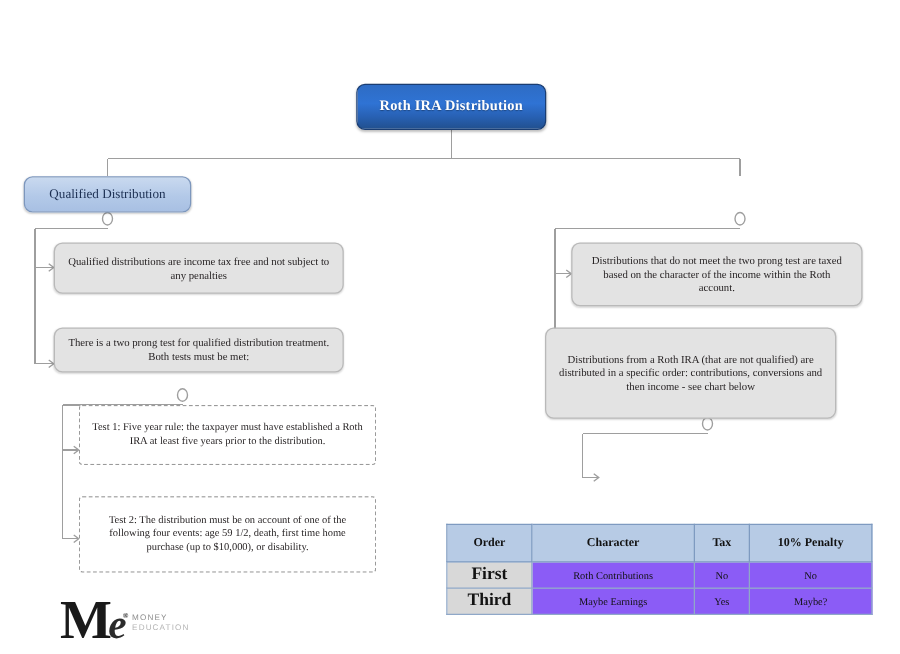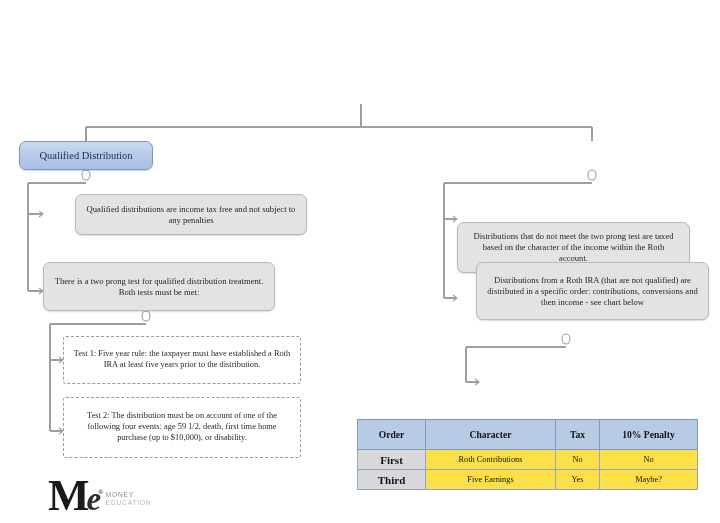--- a/index.html
+++ b/index.html
@@ -100,28 +100,28 @@
     color: #121212;
   }
   #order-table thead th {
     background: #b7cbe5;
     font-weight: bold;
     font-size: 9.6px;
     height: 25px;
     border-color: #7e9ac0;
   }
   #order-table tbody td {
-    background: #fde047;
+    background: #8b5cf6;
     font-size: 8.3px;
     height: 15px;
   }
   #order-table tbody td.order-cell {
     background: #d8d8d8;
     font-weight: bold;
-    font-size: 11px;
+    font-size: 14px;
   }
   .col-order  { width: 68px; }
   .col-char   { width: 130px; }
   .col-tax    { width: 44px; }
   .col-pen    { width: 98px; }
 
   
   #logo {
     position: absolute;
     left: 48px;
@@ -211,47 +211,50 @@
       <path d="M39,211 L43,214 L39,217"></path>
       <path d="M39,288 L43,291 L39,294"></path>
       <path d="M59,357 L63,360 L59,363"></path>
       <path d="M59,428 L63,431 L59,434"></path>
       <path d="M453,216 L457,219 L453,222"></path>
       <path d="M453,295 L457,298 L453,301"></path>
       <path d="M475,379 L479,382 L475,385"></path>
     </g>
   </svg>
 
+  <div class="node node-root" style="left:285px; top:67px; width:152px; height:37px;">
+    <span class="node-txt">Roth IRA Distribution</span>
+  </div>
 
   <div class="node node-level1" style="left:19px; top:141px; width:134px; height:29px;">
     <span class="node-txt">Qualified Distribution</span>
   </div>
 
 
-  <div class="node node-gray" style="left:43px; top:194px; width:232px; height:41px;margin-left:32px;">
+  <div class="node node-gray" style="left:43px; top:194px; width:232px; height:41px;">
     <span class="node-txt">Qualified distributions are income tax free and not subject to any penalties</span>
   </div>
 
-  <div class="node node-gray" style="left:43px; top:262px; width:232px; height:49px;">
+  <div class="node node-gray" style="left:43px; top:262px; width:232px; height:36px;">
     <span class="node-txt">There is a two prong test for qualified distribution treatment.  Both tests must be met:</span>
   </div>
 
-  <div class="node node-dashed" style="left:63px; top:336px; width:238px; height:48px;">
+  <div class="node node-dashed" style="left:63px; top:324px; width:238px; height:48px;">
     <span class="node-txt">Test 1: Five year rule:  the taxpayer must have established a Roth IRA at least five years prior to the distribution.</span>
   </div>
 
   <div class="node node-dashed" style="left:63px; top:397px; width:238px; height:61px;justify-content:center;">
     <span class="node-txt">Test 2: The distribution must be on account of one of the following four events:  age 59 1/2, death, first time home purchase (up to $10,000), or disability.</span>
   </div>
 
-  <div class="node node-gray" style="left:457px; top:194px; width:233px; height:51px;margin-top:28px;">
+  <div class="node node-gray" style="left:457px; top:194px; width:233px; height:51px;">
     <span class="node-txt">Distributions that do not meet the two prong test are taxed based on the character of the income within the Roth account.</span>
   </div>
 
-  <div class="node node-gray" style="left:476px; top:262px; width:233px; height:58px;">
+  <div class="node node-gray" style="left:436px; top:262px; width:233px; height:73px;">
     <span class="node-txt">Distributions from a Roth IRA (that are not qualified) are distributed in a specific order: contributions, conversions and then income - see chart below</span>
   </div>
 
 
   <table id="order-table">
     <colgroup>
       <col class="col-order">
         <col class="col-char">
         <col class="col-tax">
         <col class="col-pen">
@@ -266,21 +269,21 @@
     </thead>
     <tbody>
       <tr>
         <td class="order-cell">First</td>
         <td>Roth Contributions</td>
         <td>No</td>
         <td>No</td>
       </tr>
       <tr>
         <td class="order-cell">Third</td>
-        <td>Five Earnings</td>
+        <td>Maybe Earnings</td>
         <td>Yes</td>
         <td>Maybe?</td>
       </tr>
     </tbody>
   </table>
 
   <div id="logo">
     <div id="logo-mark">
       <span>M</span><span class="e-glyph">e</span><span id="logo-tm">®</span>
     </div>

